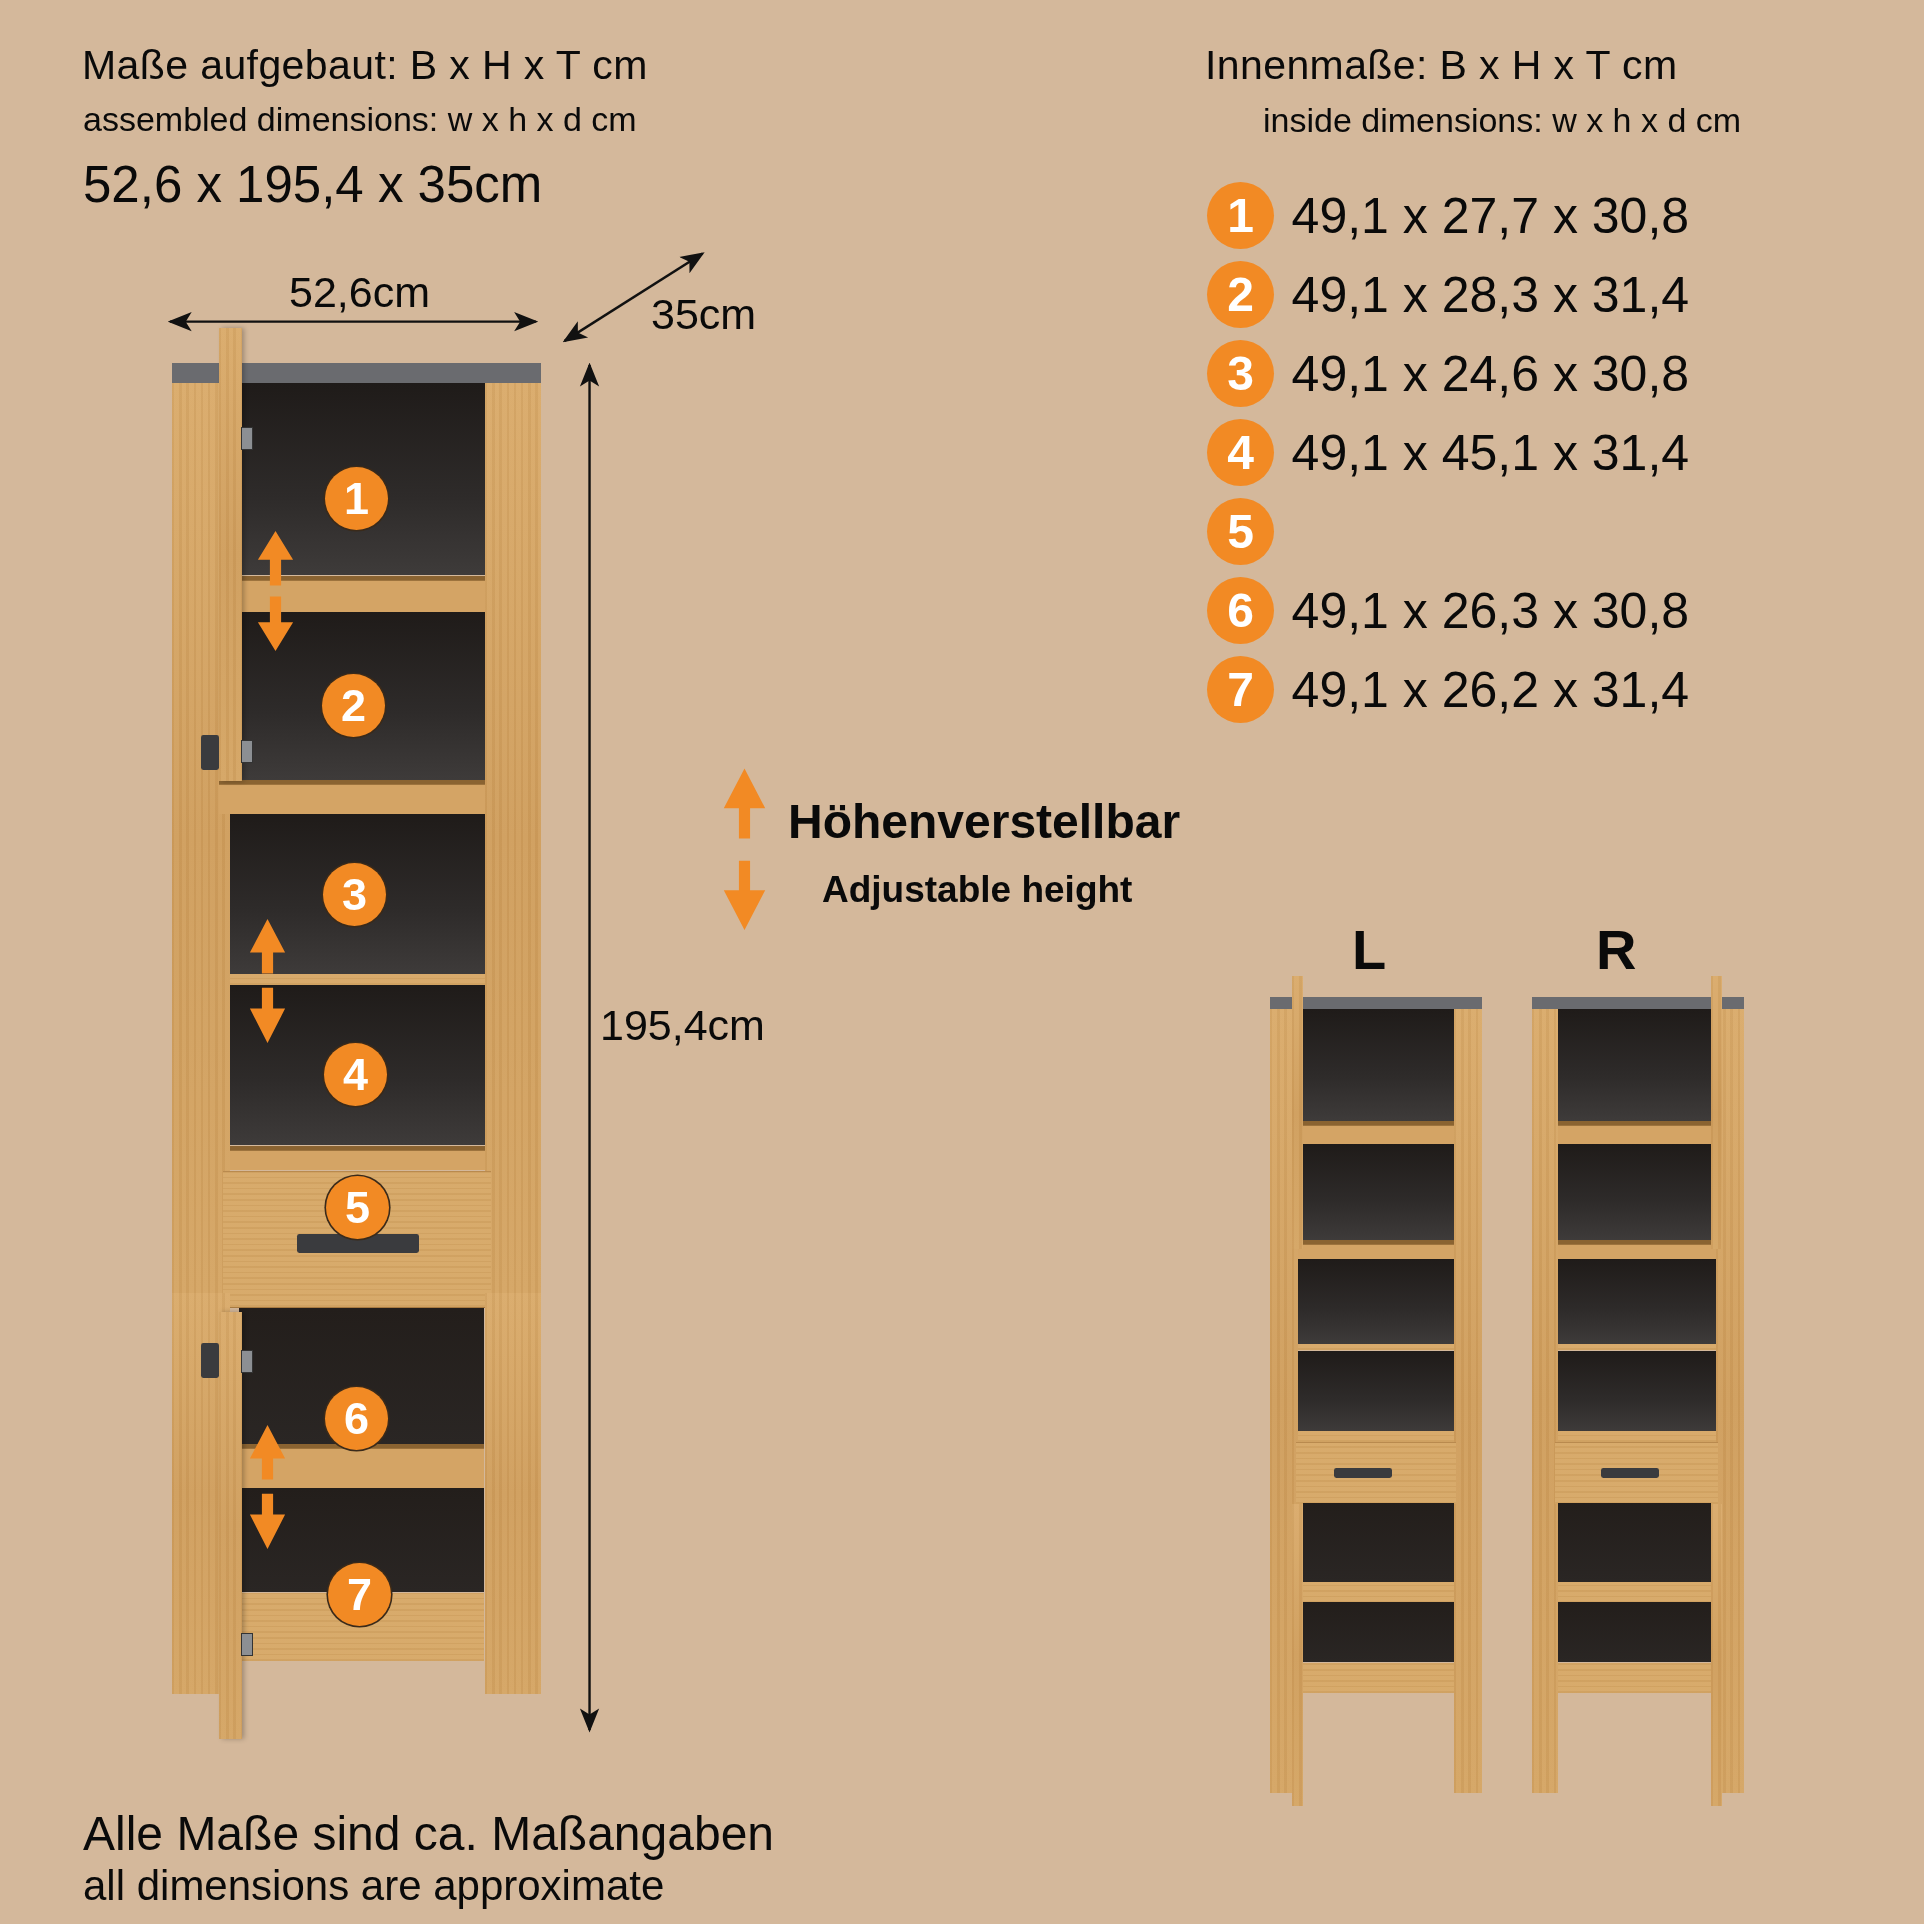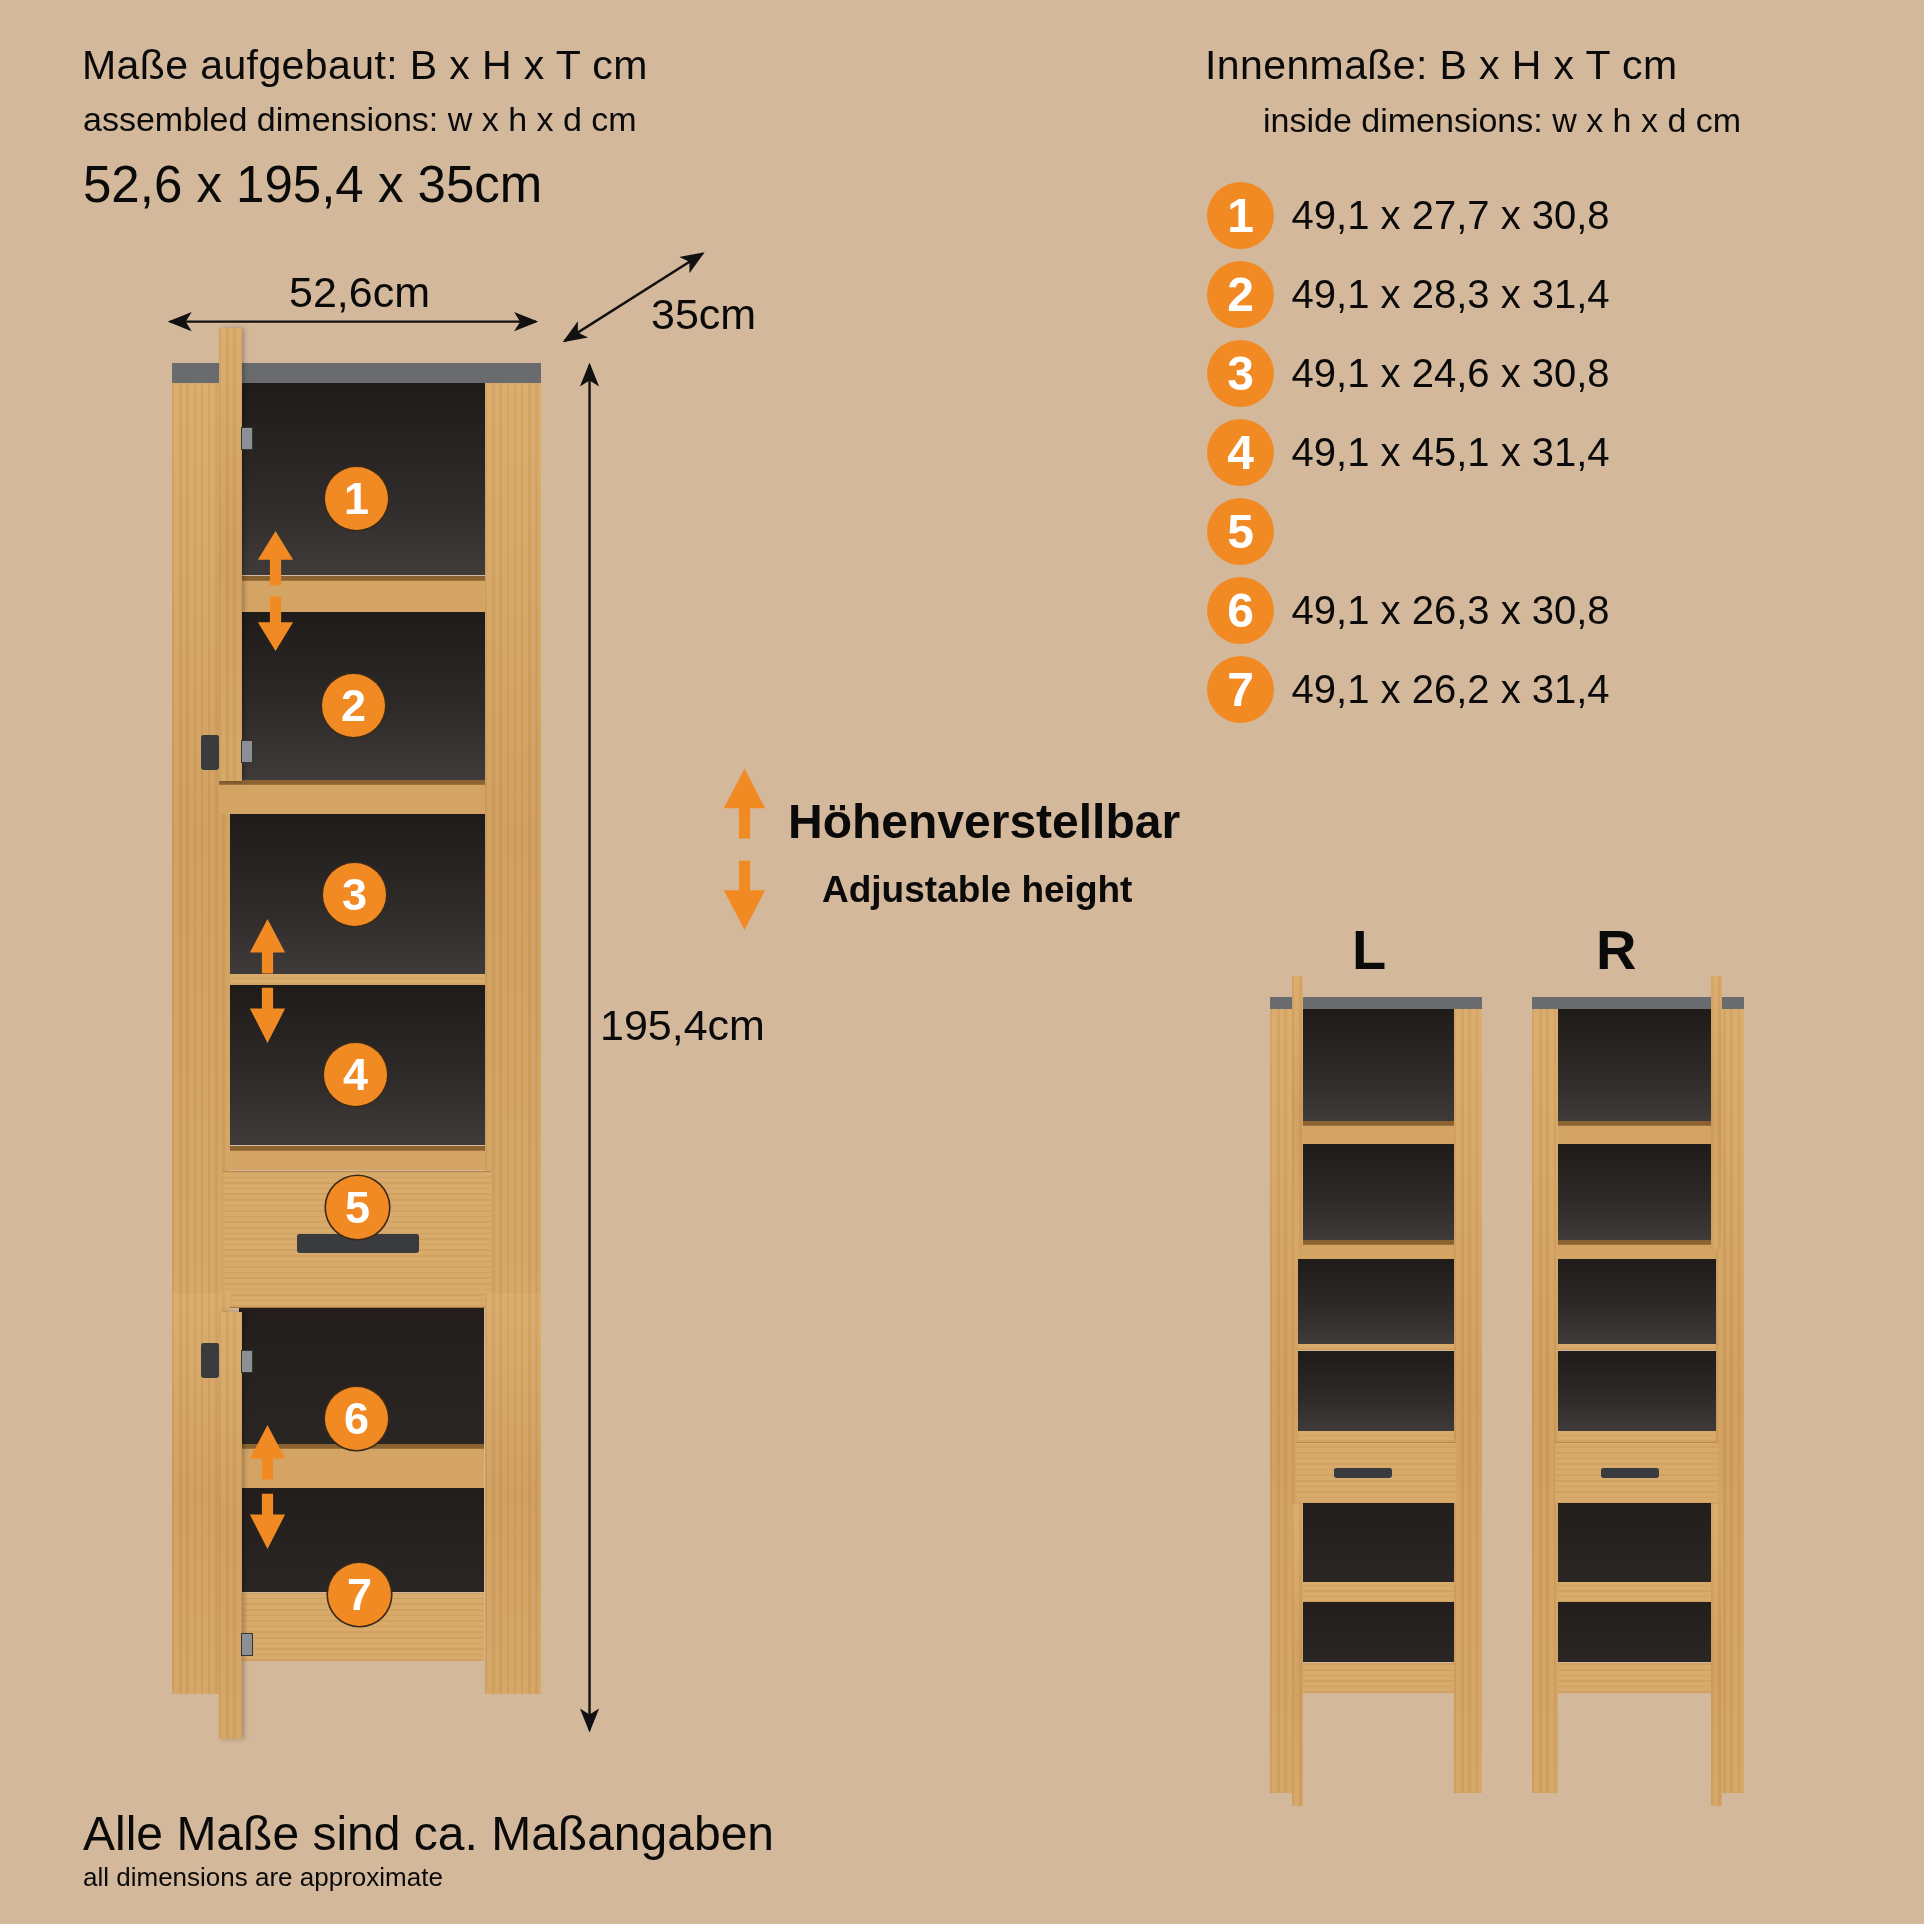--- a/index.html
+++ b/index.html
@@ -15,21 +15,21 @@
   .dim-label { font-size:43px; line-height:1; white-space:nowrap; }
 
   
   .inner-list { left:1207px; top:176px; width:642px; }
   .inner-row { display:flex; align-items:center; height:79px; }
   .badge {
     width:67px; height:67px; border-radius:50%; background:#f28a24;
     color:#fff; font-weight:bold; font-size:48px;
     display:flex; align-items:center; justify-content:center; flex:none;
   }
-  .inner-val { font-size:40px; margin-left:17.6px; white-space:nowrap; }
+  .inner-val { font-size:50px; margin-left:17.6px; white-space:nowrap; }
 
   
   .wood {
     background:
       repeating-linear-gradient(90deg, rgba(120,80,30,0.06) 0 2.4px, rgba(255,240,210,0.05) 2.4px 7.2px),
       linear-gradient(180deg,#d9aa6a,#cf9d5c 50%,#d4a463);
   }
   .wood-h {
     background:
       repeating-linear-gradient(0deg, rgba(120,80,30,0.06) 0 1.6px, rgba(255,240,210,0.05) 1.6px 5.6px),
@@ -210,14 +210,14 @@
   <div class="abs handle" style="left:69px;top:492px;width:58px;height:9.6px;"></div>
   <div class="abs dark-back2" style="left:26px;top:527px;width:153px;height:79px;"></div>
   <div class="abs wood-h" style="left:26px;top:606px;width:153px;height:21px;"></div>
   <div class="abs dark-back2" style="left:26px;top:626px;width:153px;height:60px;"></div>
   <div class="abs wood-h" style="left:26px;top:687px;width:153px;height:30px;"></div>
   <div class="abs wood" style="left:179px;top:0;width:11.2px;height:273px;"></div>
   <div class="abs wood" style="left:179px;top:528px;width:11.2px;height:302px;"></div>
 </div>
 
 <div class="abs" style="left:83px;top:1806px;font-size:48px;white-space:nowrap;">Alle Maße sind ca. Maßangaben</div>
-<div class="abs" style="left:83px;top:1862px;font-size:26px;white-space:nowrap;">all dimensions are approximate</div>
+<div class="abs" style="left:83px;top:1862px;font-size:42px;white-space:nowrap;">all dimensions are approximate</div>
 
 
 </body></html>

